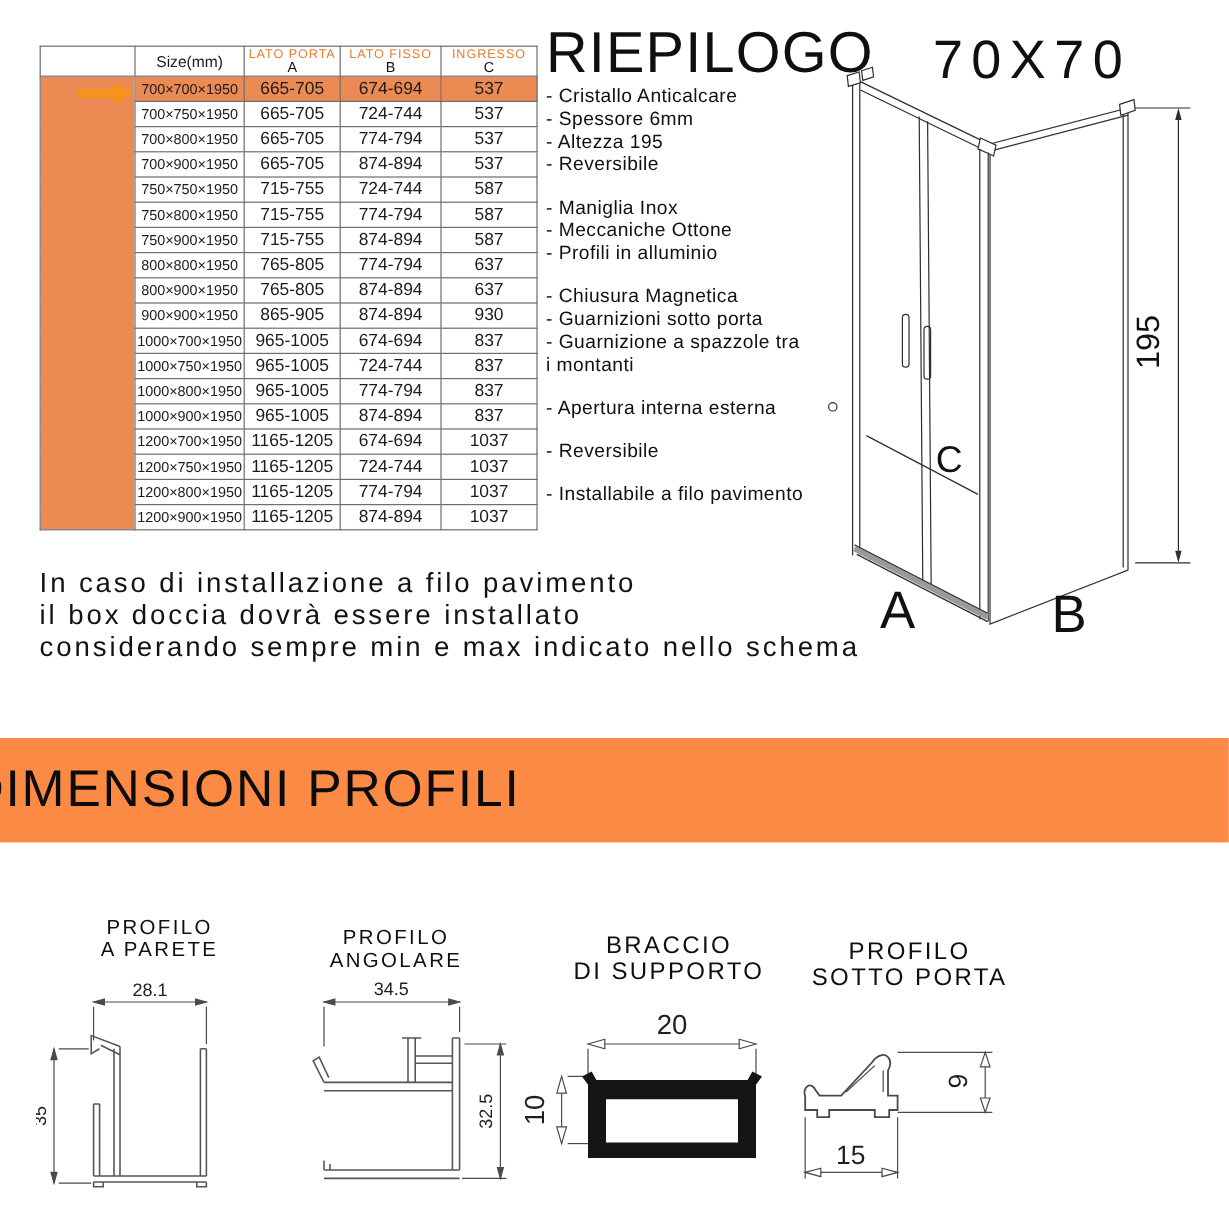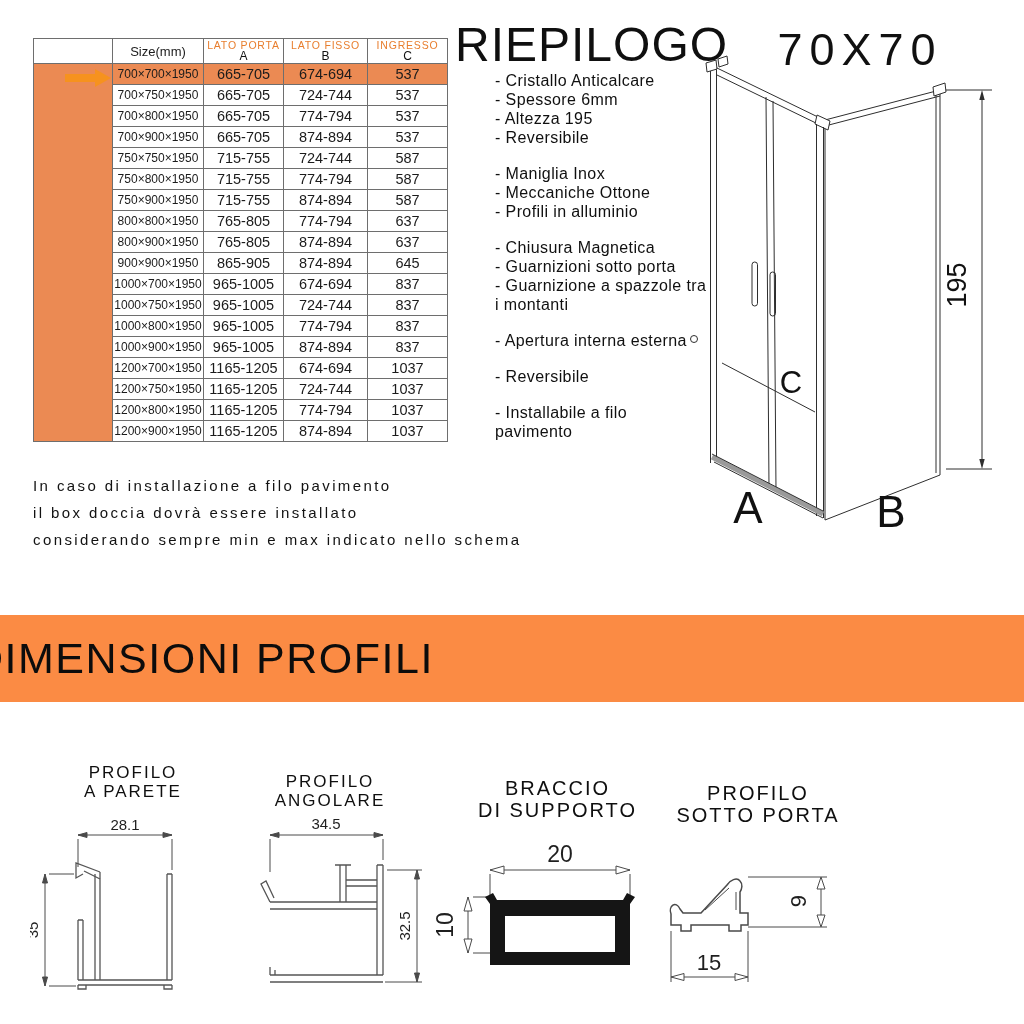--- a/index.html
+++ b/index.html
@@ -24,33 +24,33 @@
   td.blank-col { position:relative; background:#fff; width:79px; }
   .arrow { position:absolute; top:5px; right:1px; width:46px; height:18px; }
   .arrow .shaft { position:absolute; left:0; top:5px; width:30px; height:8px; background:var(--arrow); }
   .arrow .head { position:absolute; right:0; top:0; width:0; height:0;
     border-left:16px solid var(--arrow); border-top:9px solid transparent; border-bottom:9px solid transparent; }
 
   
   #riepilogo { position:absolute; left:455px; top:22px; width:252px; }
   #riepilogo .ri-title { font-size:48px; letter-spacing:1px; text-align:right; color:#0f0f0f; line-height:46px; }
   #riepilogo .ri-list { margin-top:3px; }
-  .ri-group { margin-top:17px;margin-left:40px; }
+  .ri-group { margin-top:17px; }
   .ri-group:first-child { margin-top:0; }
   .ri-item { font-size:16px; letter-spacing:.4px; line-height:19px; color:#101010; }
 
   
   #model-title { position:absolute; left:745px; top:24px; width:230px; text-align:center;
     font-size:45px; letter-spacing:7px; color:#101010; }
   #model-svg { position:absolute; left:690px; top:50px; }
   #model-svg text { font-family:"Liberation Sans", sans-serif; fill:#111; }
 
   
   #note { position:absolute; left:33px; top:472px; }
-  #note div { font-size:15px; letter-spacing:2.4px; line-height:27px; color:#121212; white-space:nowrap; }
+  #note div { font-size:23px; letter-spacing:2.4px; line-height:27px; color:#121212; white-space:nowrap; }
 
   
   #banner { position:absolute; left:0; top:615px; width:1024px; height:87px;
     background:var(--accent); display:flex; align-items:center; justify-content:flex-start; }
   #banner span { font-size:43px; letter-spacing:1.5px; color:#0c0c0c; transform:translateX(-28px); }
 
   
   .p-title { position:absolute; text-align:center; color:#0f0f0f; }
   .p-title div { letter-spacing:2px; }
   #pt1 { left:43px;  top:763px; width:180px; font-size:17px; line-height:19px; }
@@ -147,21 +147,21 @@
       <tr>
         <td class="size">800×900×1950</td>
         <td class="val">765-805</td>
         <td class="val">874-894</td>
         <td class="val">637</td>
       </tr>
       <tr>
         <td class="size">900×900×1950</td>
         <td class="val">865-905</td>
         <td class="val">874-894</td>
-        <td class="val">645</td>
+        <td class="val">930</td>
       </tr>
       <tr>
         <td class="size">1000×700×1950</td>
         <td class="val">965-1005</td>
         <td class="val">674-694</td>
         <td class="val">837</td>
       </tr>
       <tr>
         <td class="size">1000×750×1950</td>
         <td class="val">965-1005</td>

